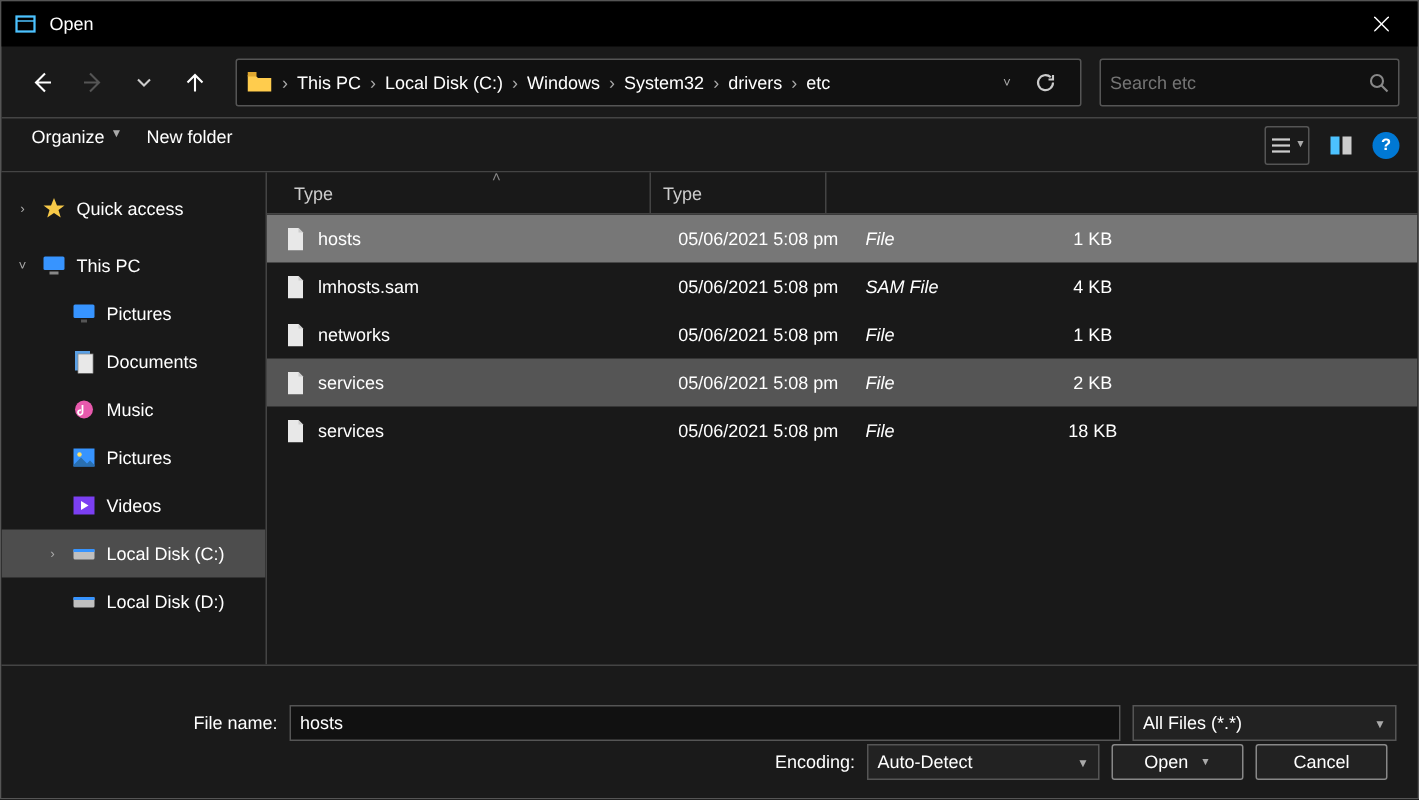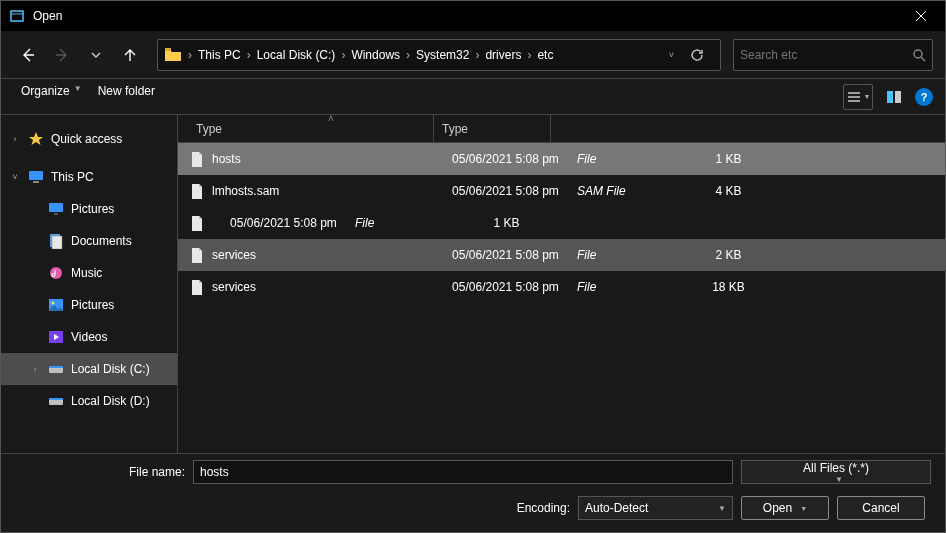--- a/index.html
+++ b/index.html
@@ -60,28 +60,28 @@
   .row { height:32px; display:flex; align-items:center; padding-left:10px; cursor:pointer; }
   .row.selected { background:#777; }
   .row.selected-alt { background:#555; }
   .row .ficon { width:18px; display:flex; align-items:center; justify-content:center; margin-right:6px; }
   .row .fname { width:222px; }
   .row .fdate { width:143px;text-align:center; }
   .row .ftype { width:117px;font-style:italic; }
   .row .fsize { width:85px; text-align:center; padding-right:16px; }
 
   
-  .bottom { background:#1a1a1a; padding:6px 14px 12px 14px; display:flex; flex-direction:column; gap:12px; border-top:1px solid #444; }
+  .bottom { background:#1a1a1a; padding:26px 14px 12px 14px; display:flex; flex-direction:column; gap:2px; border-top:1px solid #444; }
   .brow { display:flex; align-items:center; gap:8px; }
   .blabel { text-align:right; width:170px; color:#fff; }
   .blabel.enc { width:555px; }
   .binput { flex:1; height:24px; background:#111; border:1px solid #555; color:#fff; padding:0 6px; outline:none; }
   .bselect { height:24px; background:#222; border:1px solid #555; color:#fff; padding:0 6px 0 6px; display:flex; align-items:center; justify-content:space-between; cursor:pointer; }
   .bselect .sv { font-size:8px; color:#aaa; margin-left:6px; }
-  .bselect.filter { width:190px;flex-direction:column; }
+  .bselect.filter { width:176px; }
   .bselect.encoding { width:155px; }
   .bbtn { width:88px; height:24px; border:1px solid #888; background:#222; color:#fff; cursor:pointer; display:flex; align-items:center; justify-content:center; border-radius:2px; }
 
   
   svg { display:block; }
 </style>
 </head>
 <body>
 
 <div class="window">
@@ -320,20 +320,21 @@
             <span class="ftype">SAM File</span>
             <span class="fsize">4 KB</span>
           </div>
           <div class="row">
             <span class="ficon">
               <svg width="12" height="15" viewBox="0 0 12 15">
                 <path d="M1 0 h7 l3 3 v12 h-10 z" fill="#e8e8e8"></path>
                 <path d="M8 0 v3 h3" fill="#ccc"></path>
               </svg>
             </span>
+            <span class="fname">networks</span>
             <span class="fdate">05/06/2021 5:08 pm</span>
             <span class="ftype">File</span>
             <span class="fsize">1 KB</span>
           </div>
           <div class="row selected-alt">
             <span class="ficon">
               <svg width="12" height="15" viewBox="0 0 12 15">
                 <path d="M1 0 h7 l3 3 v12 h-10 z" fill="#e8e8e8"></path>
                 <path d="M8 0 v3 h3" fill="#ccc"></path>
               </svg>

